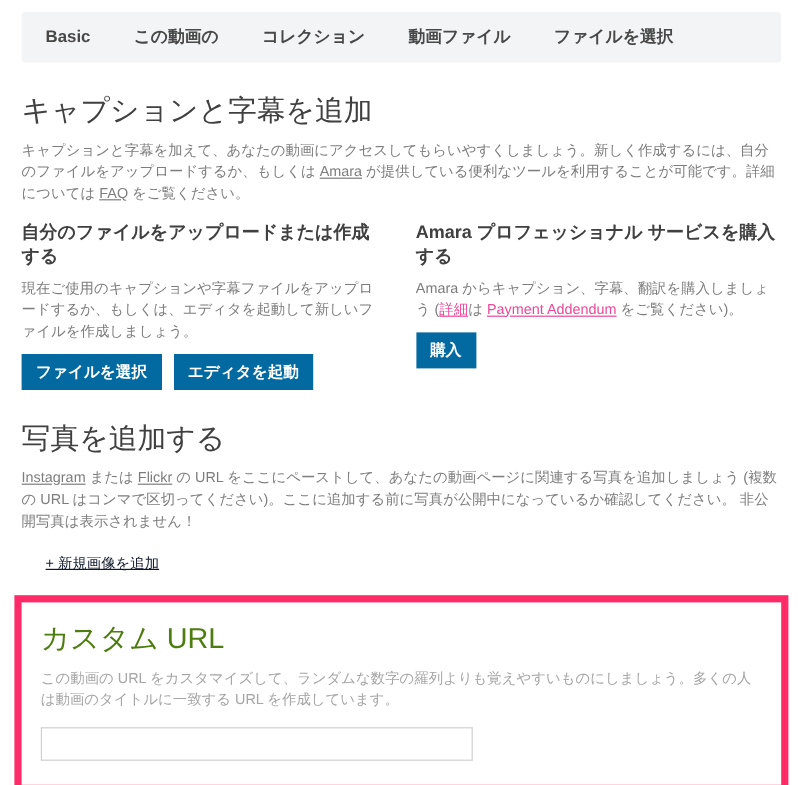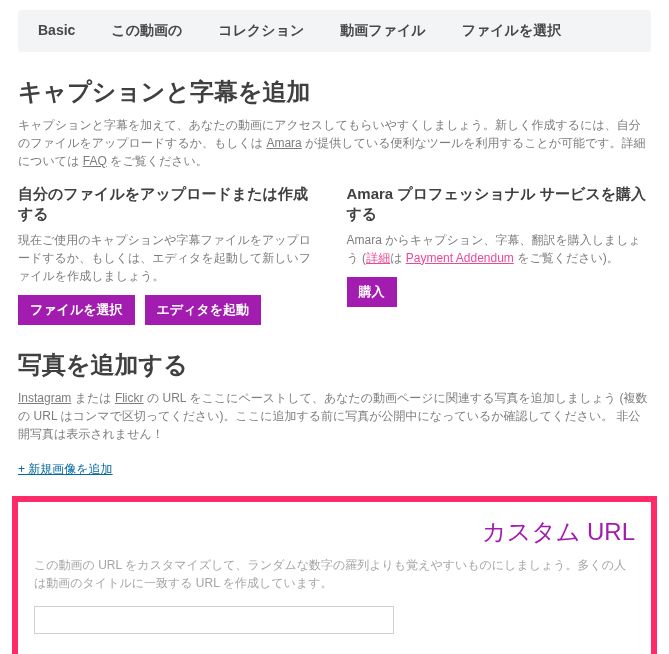--- a/index.html
+++ b/index.html
@@ -26,21 +26,21 @@
     white-space: nowrap;
   }
   .tab.active {
     background: #ffffff;
     color: #19b7ea;
     border-radius: 2px;
     box-shadow: 0 0 3px rgba(0,0,0,0.1);
   }
   h2 {
     font-size: 24px;
-    font-weight: bold;
+    font-weight: normal;
     color: #404040;
     margin-top: 24px;
     margin-bottom: 8px;
   }
   .desc {
     font-size: 12px;
     color: #7d7d7d;
     line-height: 1.5;
     margin-bottom: 14px;
   }
@@ -56,48 +56,48 @@
   }
   .subdesc {
     font-size: 12px;
     color: #7d7d7d;
     line-height: 1.5;
     margin-bottom: 10px;
   }
   .subdesc .link {color:#ec4899; text-decoration: underline;}
   .btns { display: flex; gap: 10px; }
   .btn {
-    background: #a21caf;
+    background: #0369a1;
     color: #ffffff;
     font-size: 13px;
     font-weight: bold;
     padding: 6px 12px;
     border: none;
     cursor: pointer;
   }
   .add-link {
     font-size: 12px;
-    color: #0369a1;
+    color: #0f172a;
     text-decoration: underline;
     cursor: pointer;
     display: inline-block;
     margin-top: 4px;
     margin-bottom: 18px;
+    margin-left: 20px;
   }
   .highlight-box {
     border: 6px solid #ff2a68;
     padding: 14px 16px 12px 16px;
     margin: 0 -6px;
   }
   .highlight-box h2 {
     margin-top: 0;
-    color: #a21caf;
+    color: #4d7c0f;
     font-weight: normal;
     font-size: 24px;
-    text-align: right;
   }
   .highlight-box .desc {
     color: #a5a5a5;
     margin-bottom: 14px;
   }
   .url-input {
     width: 360px;
     height: 28px;
     border: 1px solid #d0d0d0;
     padding: 3px 6px;

